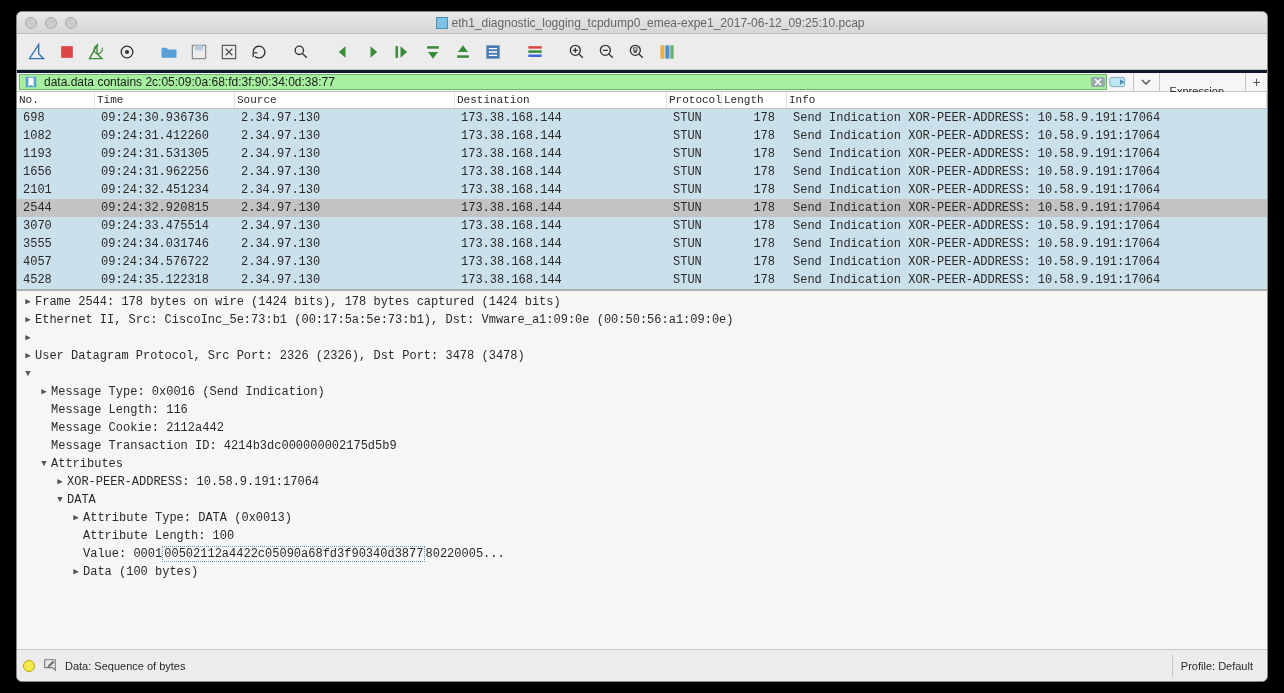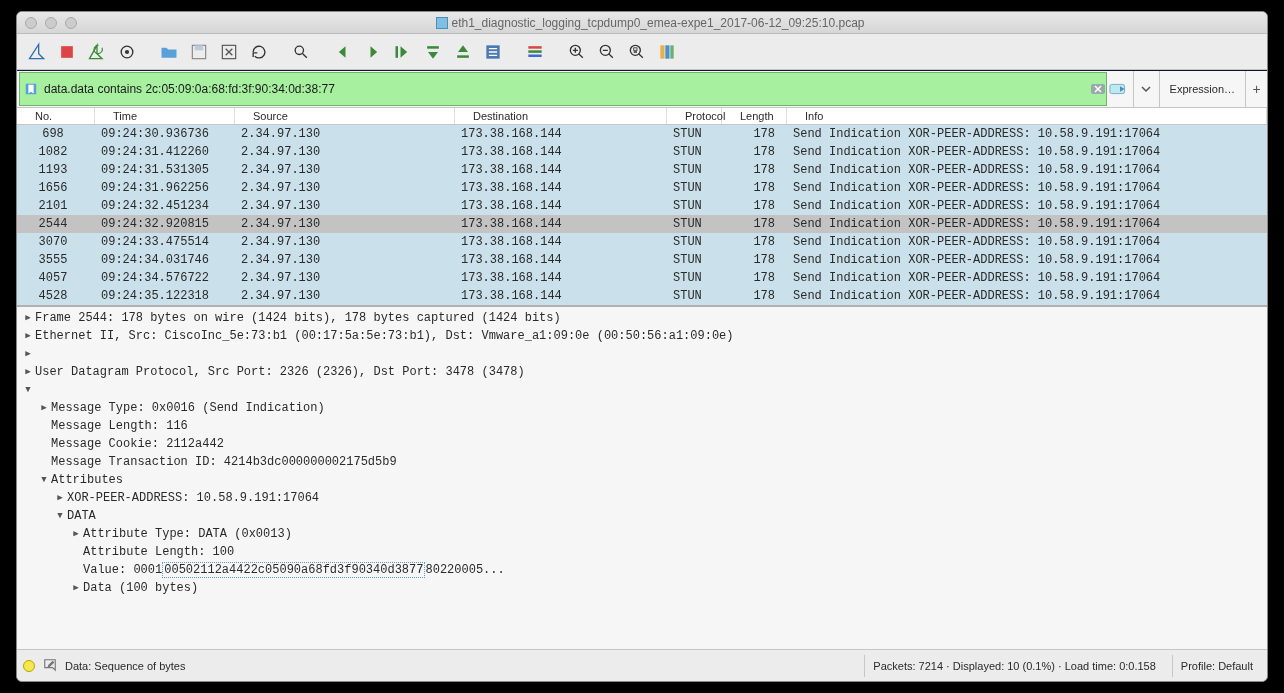--- a/index.html
+++ b/index.html
@@ -68,22 +68,22 @@
   }
   .tbtn {
     width: 28px; height: 28px;
     display: flex; align-items: center; justify-content: center;
     border-radius: 3px;
   }
   .sep { width: 10px; }
   .tbtn svg { width: 20px; height: 20px; }
   
   .filterbar {
-    height: 38px; display: flex; align-items: stretch;
-    border-top: 1px solid #0f172a;
+    height: 22px; display: flex; align-items: stretch;
+    border-top: 3px solid #0f172a;
     border-bottom: 1px solid #c6c6c6;
     background: var(--bg-light);
   }
   .filter-input-wrap {
     flex: 1; display: flex; align-items: center; background: var(--filter-bg);
     border: 1px solid #6fb36f; margin: 1px 0 1px 2px;
   }
   .filter-icon { width: 14px; height: 14px; margin: 0 4px; }
   .filter-text { flex:1; font-family: var(--sans); font-size: 12px; background: transparent; border: none; outline: none; color: #1a1a1a;}
   .filter-clear { width: 16px; height: 16px; display:flex;align-items:center;justify-content:center;}
@@ -92,31 +92,31 @@
   .filter-plus { width: 22px; display:flex; align-items:center; justify-content:center; border-left:1px solid #c6c6c6; font-size:14px; color:#555;}
   
   .packet-list { display:flex; flex-direction:column; flex: 0 0 auto;}
   .col-headers {
     display: grid;
     grid-template-columns: 78px 140px 220px 212px 55px 65px 1fr;
     background: var(--header-bg);
     border-bottom: 1px solid #c6c6c6;
     font-size: 11px;
   }
-  .col-headers > div { padding: 2px 18px; border-right: 1px solid #e0e0e0; }
+  .col-headers > div { padding: 2px 2px; border-right: 1px solid #e0e0e0; font-family: Liberation Mono, monospace; }
   .rows { font-family: var(--mono); font-size: 12px;}
   .prow {
     display: grid;
     grid-template-columns: 78px 140px 220px 212px 55px 65px 1fr;
     background: var(--row-blue);
     height: 18px; line-height: 18px;
   }
   .prow.sel { background: var(--row-sel); }
   .prow > div { padding: 0 6px; white-space: nowrap; overflow:hidden; }
-  .prow .no { text-align: center; padding-right: 12px;}
+  .prow .no { text-align: left; padding-right: 12px;}
   .prow .len { text-align: right; padding-right: 12px;}
   
   .details {
     flex: 1;
     border-top: 2px solid #b0b0b0;
     background: var(--bg-light);
     font-family: var(--mono);
     font-size: 12px;
     padding: 2px 4px 4px 4px;
     overflow: auto;
@@ -496,17 +496,16 @@
   </div>
 
   <div class="status">
     <span class="led"></span>
     <span class="notes-icon"><svg viewBox="0 0 16 16">
           <path d="M2 2h12v12l-3-3H2z" fill="none" stroke="#777" stroke-width="1.3"></path>
           <path d="M11 3l2 2-5 5-3 1 1-3z" fill="#777"></path>
         </svg></span>
     <span>Data: Sequence of bytes</span>
     <span class="flex"></span>
-    <span class="cell">Packets: 7214 · Displayed: 10 (0.1%) · Load time: 0:0.158</span>
     <span class="cell">Profile: Default</span>
   </div>
 
 </div>
 
 </body></html>

